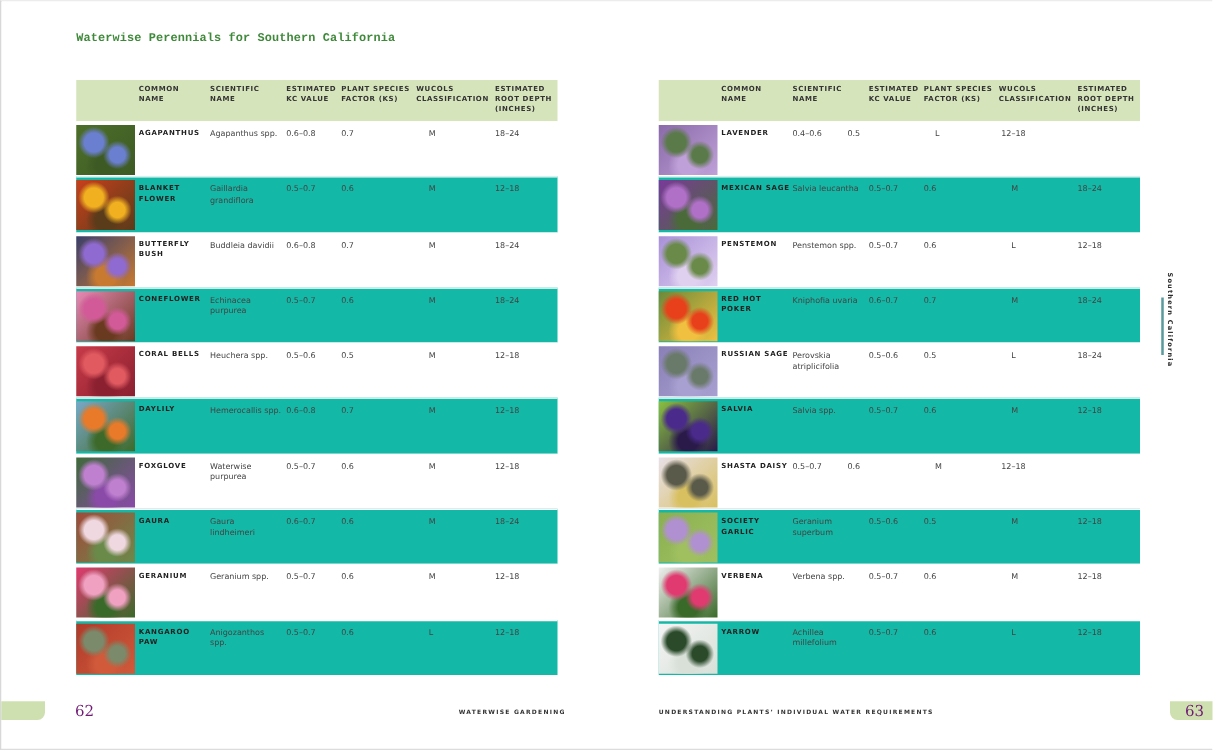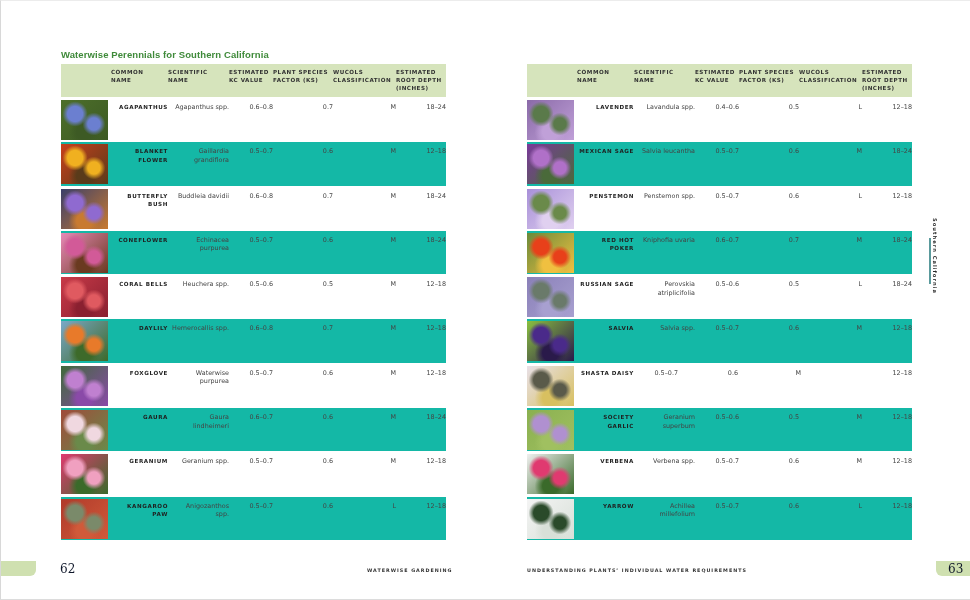--- a/index.html
+++ b/index.html
@@ -1,43 +1,43 @@
 <!DOCTYPE html>
 <html><head>
   <meta charset="utf-8">
   <style>
     * { box-sizing: border-box; margin: 0; padding: 0; }
     html, body { width: 970px; height: 600px; background: #ffffff; overflow: hidden; }
     body { position: relative; font-family: "DejaVu Sans", sans-serif; color: #333; }
     .spread { position: absolute; left: 0; top: 0; width: 970px; height: 600px; background: #fff; border-left: 1px solid #d8d8d8; border-top: 1px solid #ececec; border-bottom: 1px solid #dcdcdc; }
-    .page-title { position: absolute; left: 60px; top: 48px; font-family: Liberation Sans, sans-serif; font-weight: bold; font-size: 9.5px; color: #3f8a3a; letter-spacing: 0.1px; text-align: center; }
+    .page-title { position: absolute; left: 60px; top: 24px; font-family: Liberation Mono, monospace; font-weight: bold; font-size: 9.5px; color: #3f8a3a; letter-spacing: 0.1px; text-align: center; }
     .table { position: absolute; width: 385px; }
     .table.left { left: 60px; top: 63px; }
     .table.right { left: 526px; top: 63px; }
     .hdr { display: flex; height: 33px; background: #d6e4bc; }
     .hdr .h { font-weight: bold; font-size: 5.6px; letter-spacing: 0.5px; color: #333; text-transform: uppercase; line-height: 8px; padding-top: 4px; }
-    .row { display: flex; height: 44.3px; border-top: 1.5px solid #fff; text-align: right; }
+    .row { display: flex; height: 44.3px; border-top: 1.5px solid #fff; }
     .row.alt { background: #14b8a6; }
     .c-img { width: 47px; flex: none; position: relative; }
     .c-img .ph { position: absolute; left: 0; top: 2px; width: 47px; height: 40px; }
     .c-cn { width: 60px; flex: none; padding-left: 3px; }
     .c-sn { width: 61px; flex: none; }
     .c-kc { width: 44px; flex: none; }
     .c-ks { width: 60px; flex: none; }
     .c-wu { width: 63px; flex: none; }
     .c-rd { flex: 1; }
     .row .cn { font-weight: bold; font-size: 5.6px; letter-spacing: 0.6px; color: #1f1f1f; text-transform: uppercase; line-height: 8.5px; padding-top: 5px; }
     .row .v { font-size: 6.4px; color: #444; line-height: 8.5px; padding-top: 5px; }
     .row .v.wu { padding-left: 10px; }
     .side-tab { position: absolute; left: 926px; top: 217px; width: 14px; height: 90px; }
     .side-tab .bar { position: absolute; left: 2px; top: 20px; width: 2px; height: 46px; background: #5a9a9c; }
     .side-tab .label { position: absolute; left: 5px; top: 0; writing-mode: vertical-rl; font-weight: bold; font-size: 5.2px; letter-spacing: 1px; color: #2a2a2a; }
     .tab-left { position: absolute; left: 0; top: 560px; width: 35px; height: 15px; background: #cfe0b0; border-radius: 0 0 6px 0; }
     .tab-right { position: absolute; left: 935px; top: 560px; width: 35px; height: 15px; background: #cfe0b0; border-radius: 0 0 0 6px; }
-    .folio { position: absolute; top: 561px; font-family: "DejaVu Serif", serif; font-size: 12px; color: #0f172a; text-align: center; }
+    .folio { position: absolute; top: 561px; font-family: "DejaVu Serif", serif; font-size: 12px; color: #701a75; text-align: center; }
     .folio.l { left: 59px; }
     .folio.r { left: 947px; }
     .running { position: absolute; top: 567px; font-weight: bold; font-size: 4.8px; letter-spacing: 1px; color: #333; text-transform: uppercase; }
     .running.l { left: 366px; }
     .running.r { left: 526px; }
   </style>
 </head>
 <body>
 
 <div class="spread">
@@ -287,24 +287,20 @@
     </div>
     <div id="right-rows">
   <div class="row">
     <div class="c-img">
       <div class="ph" style="background: radial-gradient(circle at 30% 35%, rgb(90, 122, 74) 0px, rgb(90, 122, 74) 18%, transparent 30%), radial-gradient(circle at 70% 60%, rgb(90, 122, 74) 0px, rgb(90, 122, 74) 15%, transparent 28%), radial-gradient(circle at 50% 80%, rgb(192, 160, 216) 0px, rgb(192, 160, 216) 20%, transparent 40%), linear-gradient(135deg, rgb(138, 106, 168), rgb(192, 160, 216));"></div>
     </div>
     <div class="c-cn cn">
             <div>Lavender</div>
             <div></div>
           </div>
-    <div class="c-sn v">
-            <div>Lavandula spp.</div>
-            <div></div>
-          </div>
     <div class="c-kc v">0.4–0.6</div>
     <div class="c-ks v">0.5</div>
     <div class="c-wu v wu">L</div>
     <div class="c-rd v">12–18</div>
   </div>
 
   <div class="row alt">
     <div class="c-img">
       <div class="ph" style="background: radial-gradient(circle at 30% 35%, rgb(176, 112, 200) 0px, rgb(176, 112, 200) 18%, transparent 30%), radial-gradient(circle at 70% 60%, rgb(176, 112, 200) 0px, rgb(176, 112, 200) 15%, transparent 28%), radial-gradient(circle at 50% 80%, rgb(74, 106, 58) 0px, rgb(74, 106, 58) 20%, transparent 40%), linear-gradient(135deg, rgb(122, 58, 154), rgb(74, 106, 58));"></div>
     </div>

